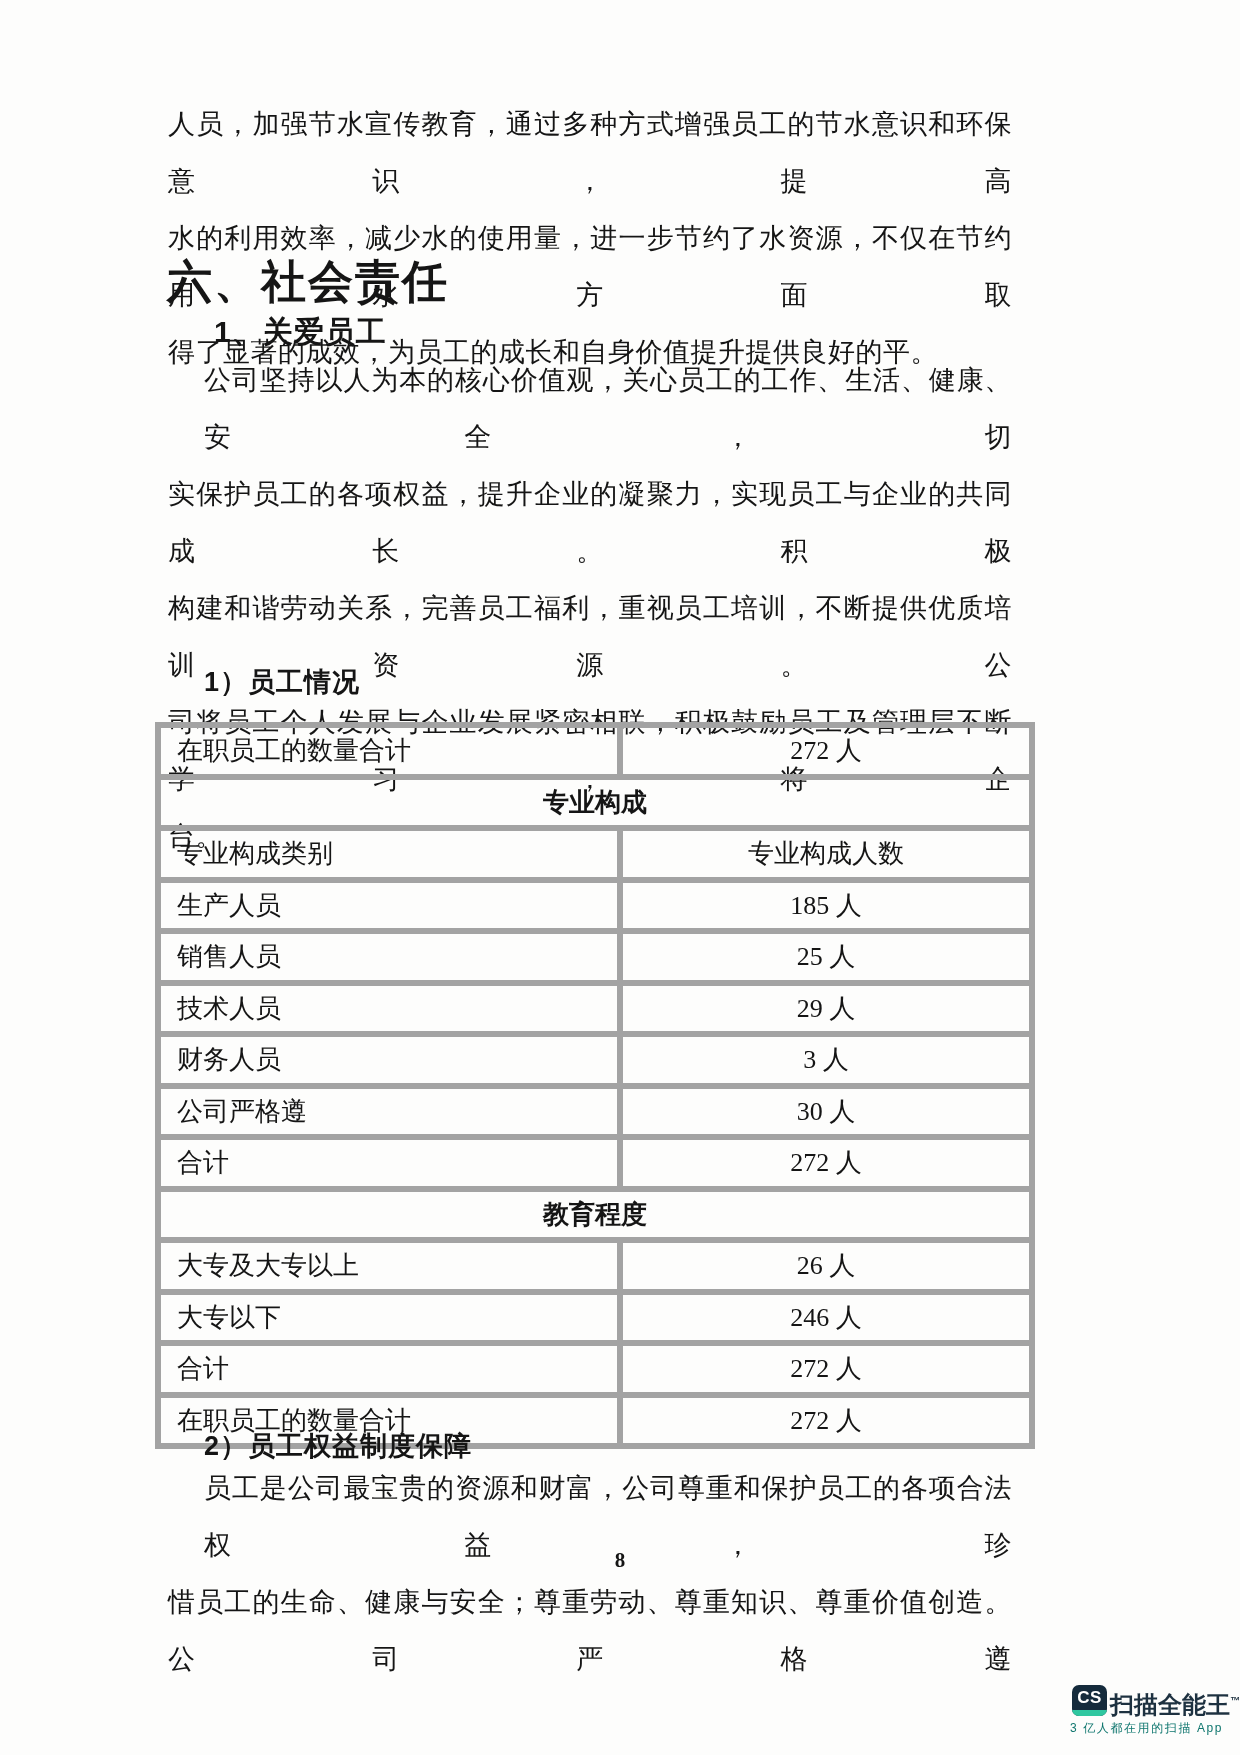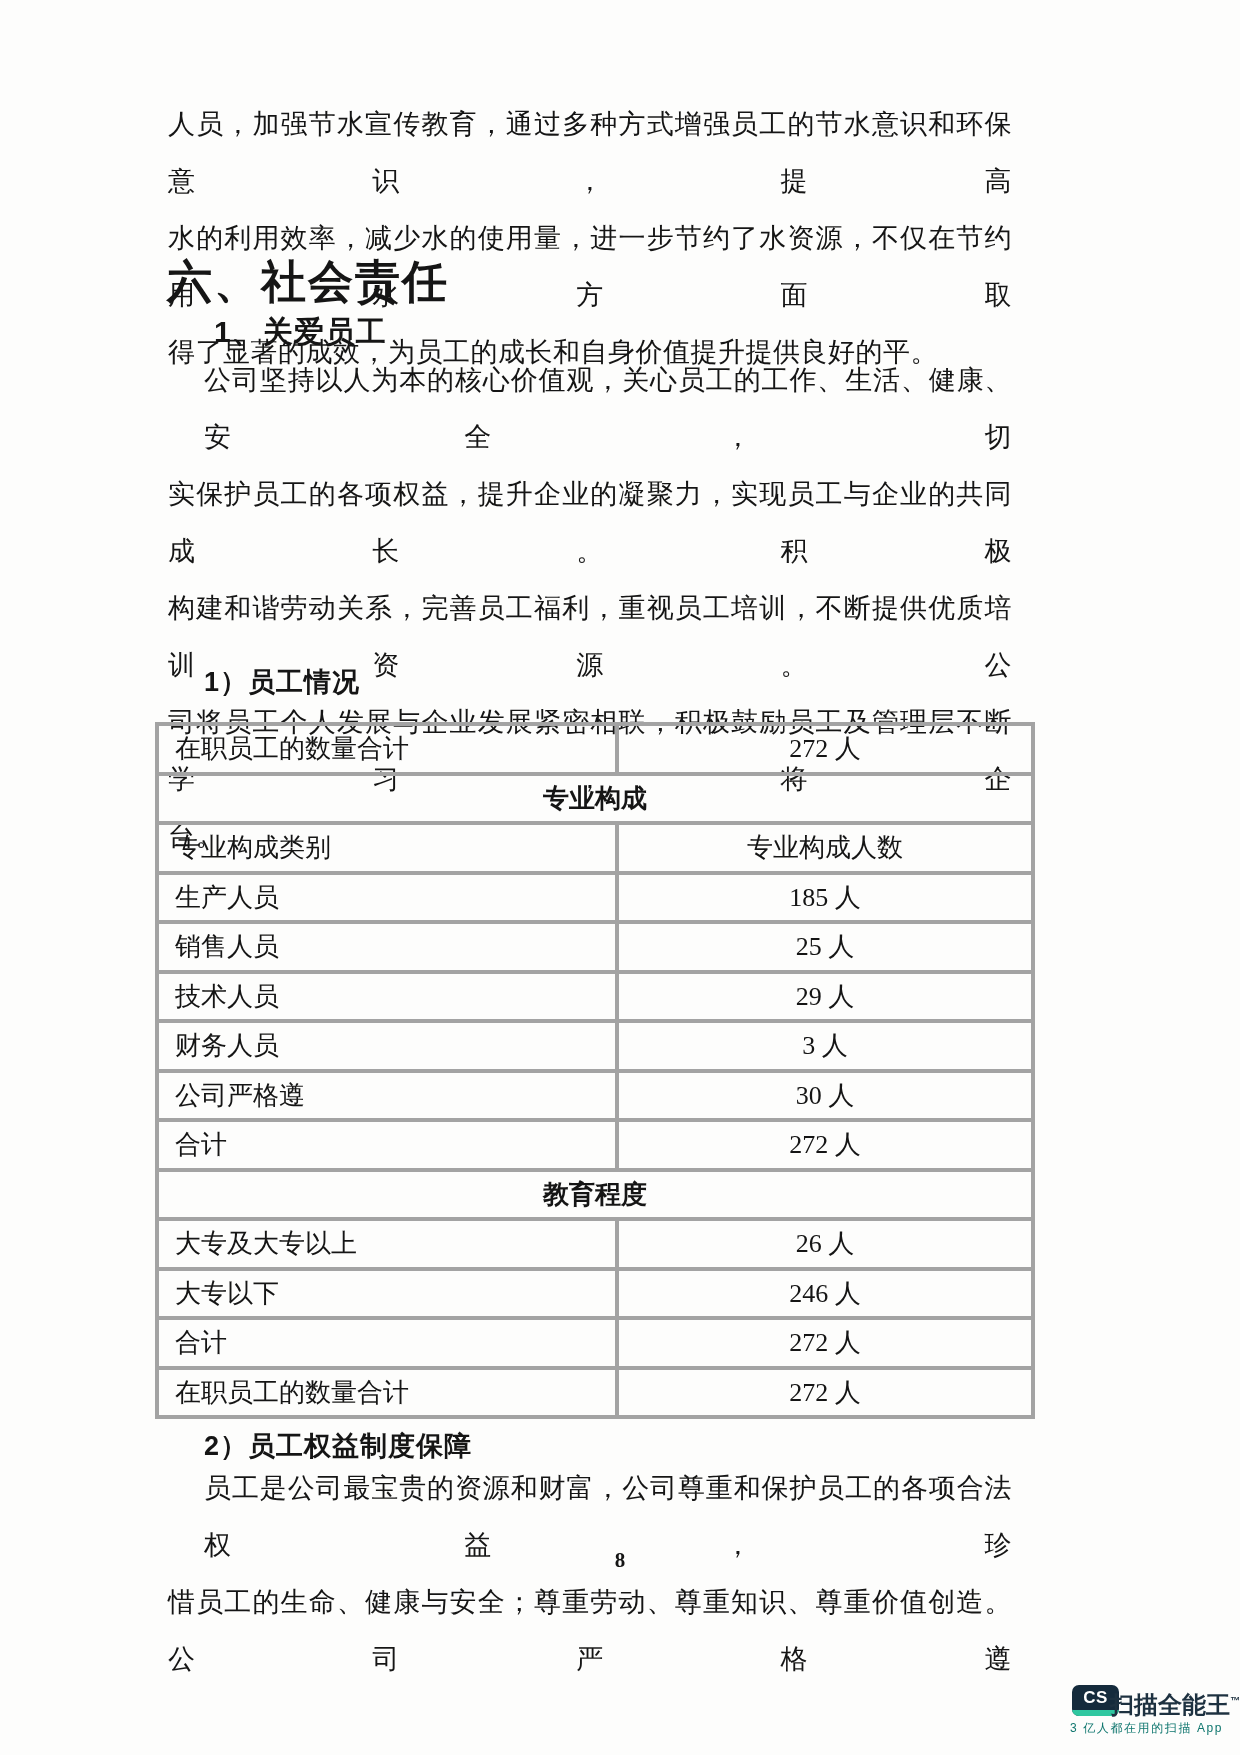--- a/index.html
+++ b/index.html
@@ -49,21 +49,21 @@
   
   .emp-table{
     position:absolute;
     left:155px;top:722px;
     width:880px;
     border-collapse:collapse;
     table-layout:fixed;
     font-size:26px;
   }
   .emp-table td{
-    border:4px solid #a3a3a3;
+    border:6px solid #a3a3a3;
     height:45.5px;
     padding:0;
     vertical-align:middle;
   }
   .emp-table .t-label{
     width:440px;
     padding-left:16px;
     text-align:left;
   }
   .emp-table .t-value{
@@ -78,21 +78,21 @@
     position:absolute;
     top:1548px;left:0;width:1240px;
     text-align:center;
     font-size:21px;
     font-weight:700;
   }
   
   .wm{position:absolute;left:1056px;top:1680px;width:170px;height:62px;}
   .wm-badge{
     position:absolute;left:16px;top:5px;
-    width:47px;height:31px;
+    width:35px;height:31px;
     border-radius:7px;
     background:#152b3c;
     overflow:hidden;
   }
   .wm-badge .cs{
     position:absolute;left:0;top:1px;width:100%;
     text-align:center;
     color:#ffffff;
     font-family:"Liberation Sans","DejaVu Sans",sans-serif;
     font-weight:700;

